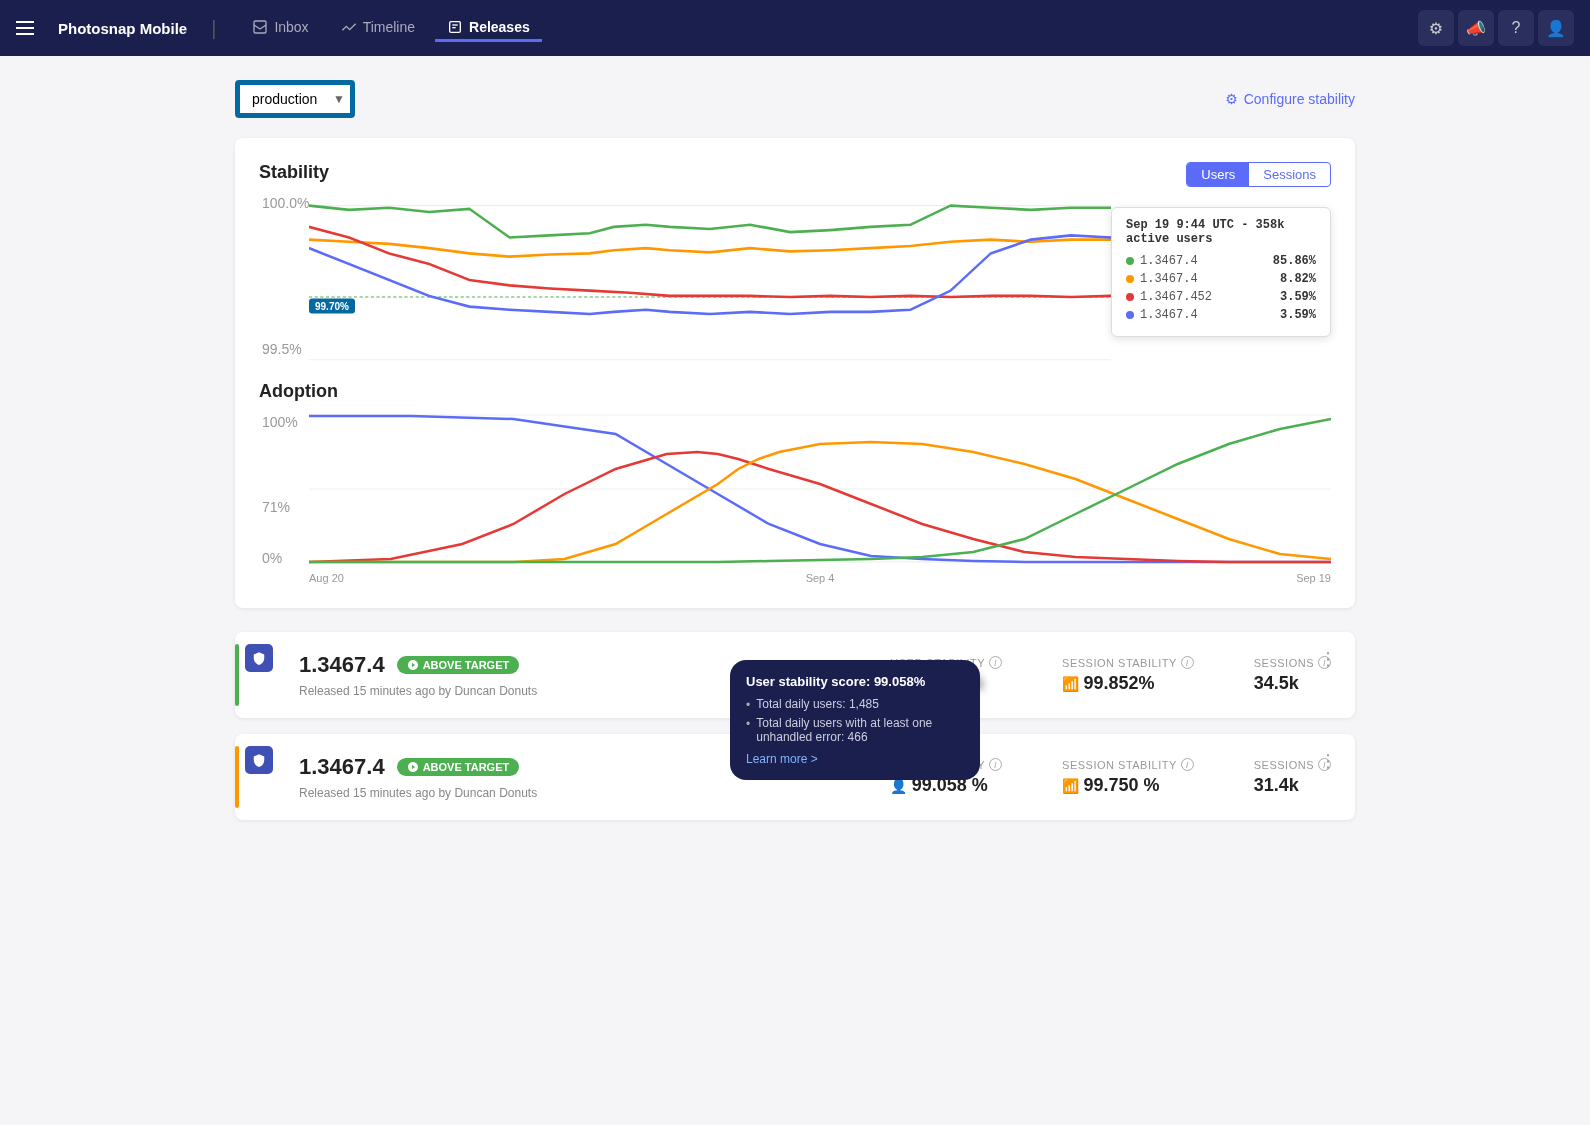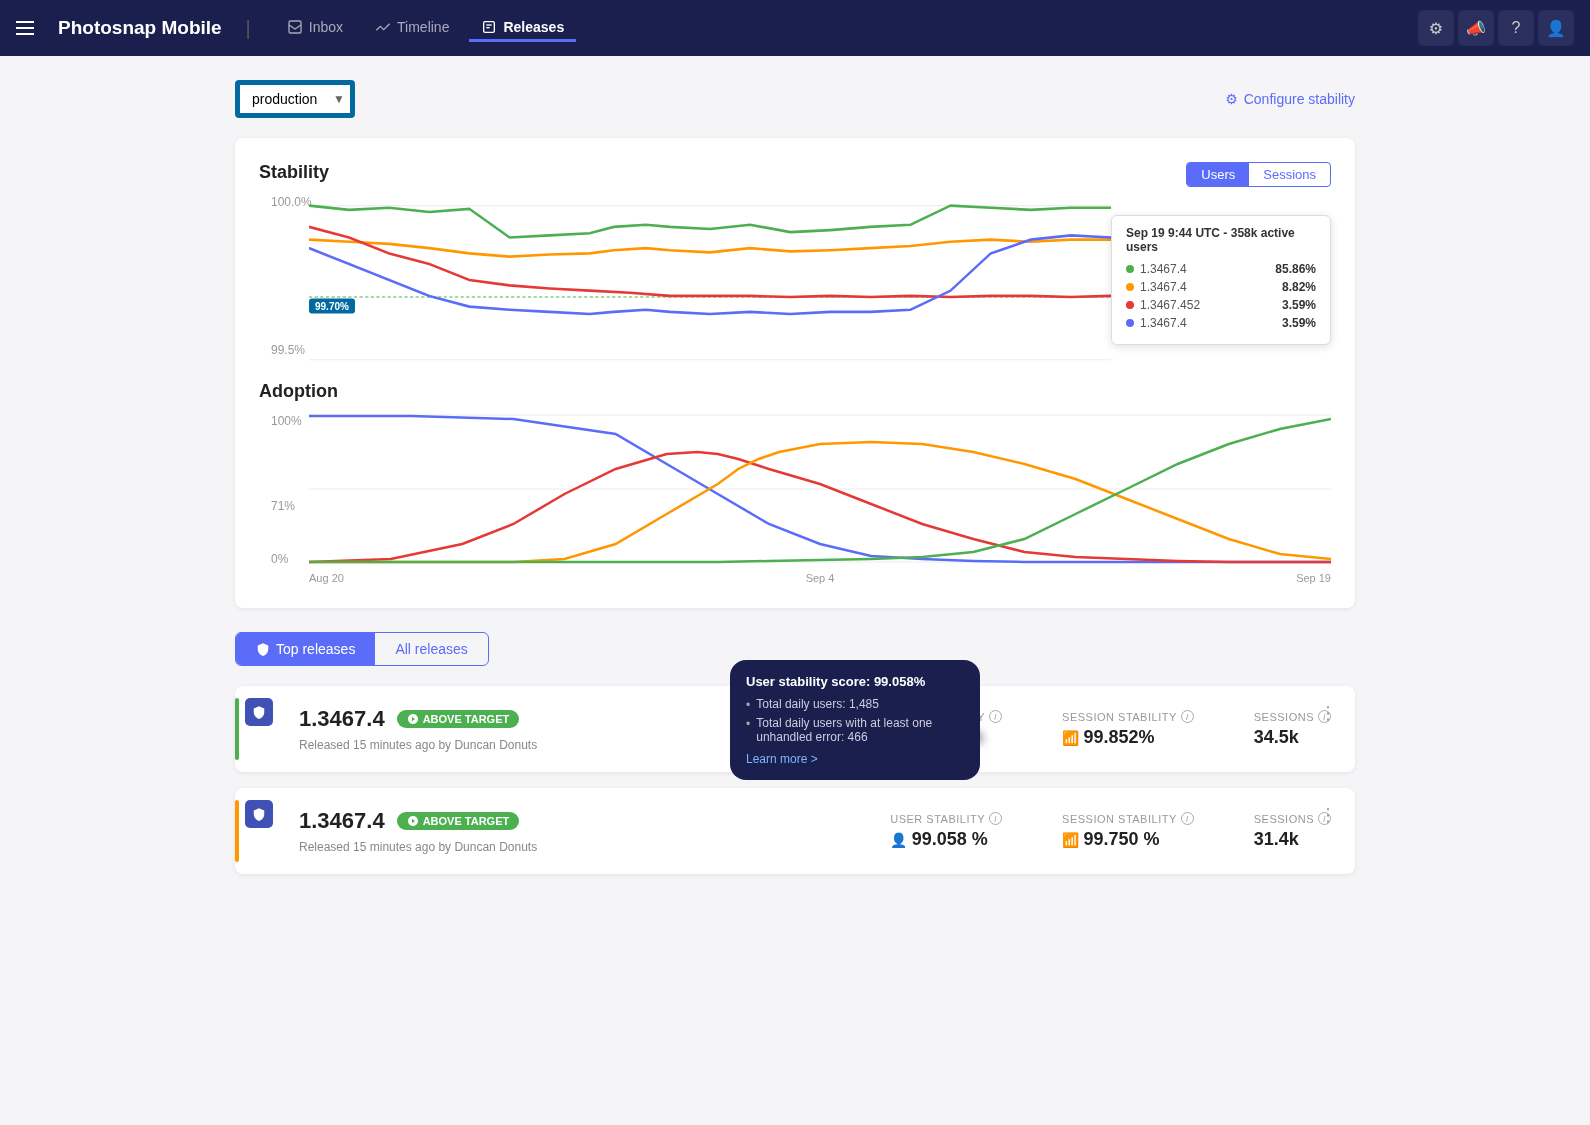--- a/index.html
+++ b/index.html
@@ -1,20 +1,20 @@
 <!DOCTYPE html>
 <html><head>
   <meta charset="utf-8">
   <style>
     * { box-sizing: border-box; margin: 0; padding: 0; }
     body { font-family: -apple-system, BlinkMacSystemFont, 'Segoe UI', sans-serif; background: #f5f5f7; color: #333; }
 
     
     .nav { background: #1a1f4e; display: flex; align-items: center; height: 56px; padding: 0 16px; gap: 24px; }
-    .nav-brand { color: #fff; font-weight: 700; font-size: 19px; white-space: nowrap; }
+    .nav-brand { color: #fff; font-weight: 700; font-size: 15px; white-space: nowrap; }
     .nav-divider { color: #555; font-size: 20px; }
     .nav-items { display: flex; gap: 8px; flex: 1; }
     .nav-item { display: flex; align-items: center; gap: 6px; color: #aab; font-size: 14px; padding: 4px 12px; cursor: pointer; border-bottom: 3px solid transparent; text-decoration: none; }
     .nav-item.active { color: #fff; border-bottom: 3px solid #5b6cf9; align-items: center; }
     .nav-item svg { width: 16px; height: 16px; }
     .nav-right { display: flex; gap: 4px; margin-left: auto; }
     .nav-icon-btn { background: #2a2f5e; border: none; color: #ccc; width: 36px; height: 36px; border-radius: 6px; cursor: pointer; display: flex; align-items: center; justify-content: center; font-size: 16px; }
 
     
     .main { padding: 24px 40px; max-width: 1200px; margin: 0 auto; }
@@ -29,21 +29,21 @@
     
     .chart-card { background: #fff; border-radius: 8px; padding: 24px; margin-bottom: 24px; box-shadow: 0 1px 4px rgba(0,0,0,0.08); position: relative; }
     .chart-section-title { font-size: 18px; font-weight: 600; color: #222; margin-bottom: 12px; }
 
     .stability-chart-area { position: relative; height: 160px; margin-bottom: 32px; }
 
     .chart-toggle { position: absolute; top: 0; right: 0; display: flex; border: 1px solid #5b6cf9; border-radius: 4px; overflow: hidden; }
     .toggle-btn { padding: 4px 14px; font-size: 13px; cursor: pointer; border: none; background: transparent; color: #5b6cf9; }
     .toggle-btn.active { background: #5b6cf9; color: #fff; }
 
-    .y-axis-label { position: absolute; left: 12px; font-size: 12px; color: #999; }
+    .y-axis-label { position: absolute; left: 3px; font-size: 14px; color: #999; }
     .x-axis-labels { display: flex; justify-content: space-between; font-size: 11px; color: #999; margin-top: 4px; padding: 0 30px; }
 
     svg.chart-svg { width: 100%; height: 100%; }
 
     .stability-target-badge { position: absolute; left: 24px; top: 58px; background: #0369a1; color: #fff; font-size: 10px; font-weight: 700; padding: 2px 6px; border-radius: 3px; }
 
     
     .chart-tooltip { position: absolute; right: 0; top: 40px; background: #fff; border: 1px solid #ddd; border-radius: 6px; padding: 10px 14px; font-size: 12px; min-width: 220px; box-shadow: 0 2px 8px rgba(0,0,0,0.12); z-index: 10; }
     .tooltip-header { font-weight: 600; margin-bottom: 8px; color: #333; font-size: 12px; }
     .tooltip-row { display: flex; align-items: center; gap: 6px; justify-content: space-between; margin-bottom: 4px; }
@@ -173,21 +173,21 @@
 
           <polyline fill="none" stroke="#4caf50" stroke-width="2.5" points="0,10 50,14 100,12 150,16 200,13 250,40 300,38 350,36 380,30 420,28 450,30 500,32 550,28 600,35 650,33 700,30 750,28 800,10 850,12 900,14 950,12 1000,12"></polyline>
 
           <polyline fill="none" stroke="#ff9800" stroke-width="2.5" points="0,42 50,44 100,46 150,50 200,55 250,58 300,56 350,55 380,52 420,50 450,52 500,54 550,50 600,53 650,52 700,50 750,48 800,44 850,42 900,44 950,42 1000,42"></polyline>
 
           <polyline fill="none" stroke="#e53935" stroke-width="2.5" points="0,30 50,40 100,55 150,65 200,80 250,85 300,88 350,90 400,92 450,95 500,95 550,95 600,96 650,95 700,96 750,95 800,96 850,95 900,95 950,96 1000,95"></polyline>
 
           <polyline fill="none" stroke="#5b6cf9" stroke-width="2.5" points="0,50 50,65 100,80 150,95 200,105 250,108 300,110 350,112 380,110 420,108 450,110 500,112 550,110 600,112 650,110 700,110 750,108 800,90 850,55 900,42 950,38 1000,40"></polyline>
         </svg>
 
-        <div class="chart-tooltip" style="width:220px;right:0;top:20px;">
+        <div class="chart-tooltip" style="width:220px;right:0;top:12px;font-family:Liberation Mono, monospace;">
           <div class="tooltip-header">Sep 19 9:44 UTC - 358k active users</div>
           <div class="tooltip-row">
             <span class="tooltip-dot" style="background:#4caf50;"></span>
             <span class="tooltip-label">1.3467.4</span>
             <span class="tooltip-val">85.86%</span>
           </div>
           <div class="tooltip-row">
             <span class="tooltip-dot" style="background:#ff9800;"></span>
             <span class="tooltip-label">1.3467.4</span>
             <span class="tooltip-val">8.82%</span>
@@ -230,31 +230,20 @@
 
         <div class="x-axis-labels" style="padding:0;position:absolute;bottom:0;left:50px;right:0;display:flex;justify-content:space-between;">
           <span>Aug 20</span>
           <span>Sep 4</span>
           <span>Sep 19</span>
         </div>
       </div>
     </div>
   </div>
 
-  <div class="release-tabs">
-    <button class="release-tab active">
-      <svg width="14" height="14" viewBox="0 0 24 24" fill="#fff">
-          <path d="M12 2L3 6v6c0 5.55 3.84 10.74 9 12 5.16-1.26 9-6.45 9-12V6L12 2z"></path>
-        </svg>
-      <span>Top releases</span>
-    </button>
-    <button class="release-tab">
-      <span>All releases</span>
-    </button>
-  </div>
 
   <div class="release-card" style="position:relative; padding-left: 28px;">
     <div class="left-accent green"></div>
     <div style="position:absolute;top:12px;left:10px;">
       <div style="background:#3f51b5;width:28px;height:28px;border-radius:5px;display:flex;align-items:center;justify-content:center;">
         <svg width="14" height="14" viewBox="0 0 24 24" fill="#fff">
             <path d="M12 2L3 6v6c0 5.55 3.84 10.74 9 12 5.16-1.26 9-6.45 9-12V6L12 2z"></path>
           </svg>
       </div>
     </div>

